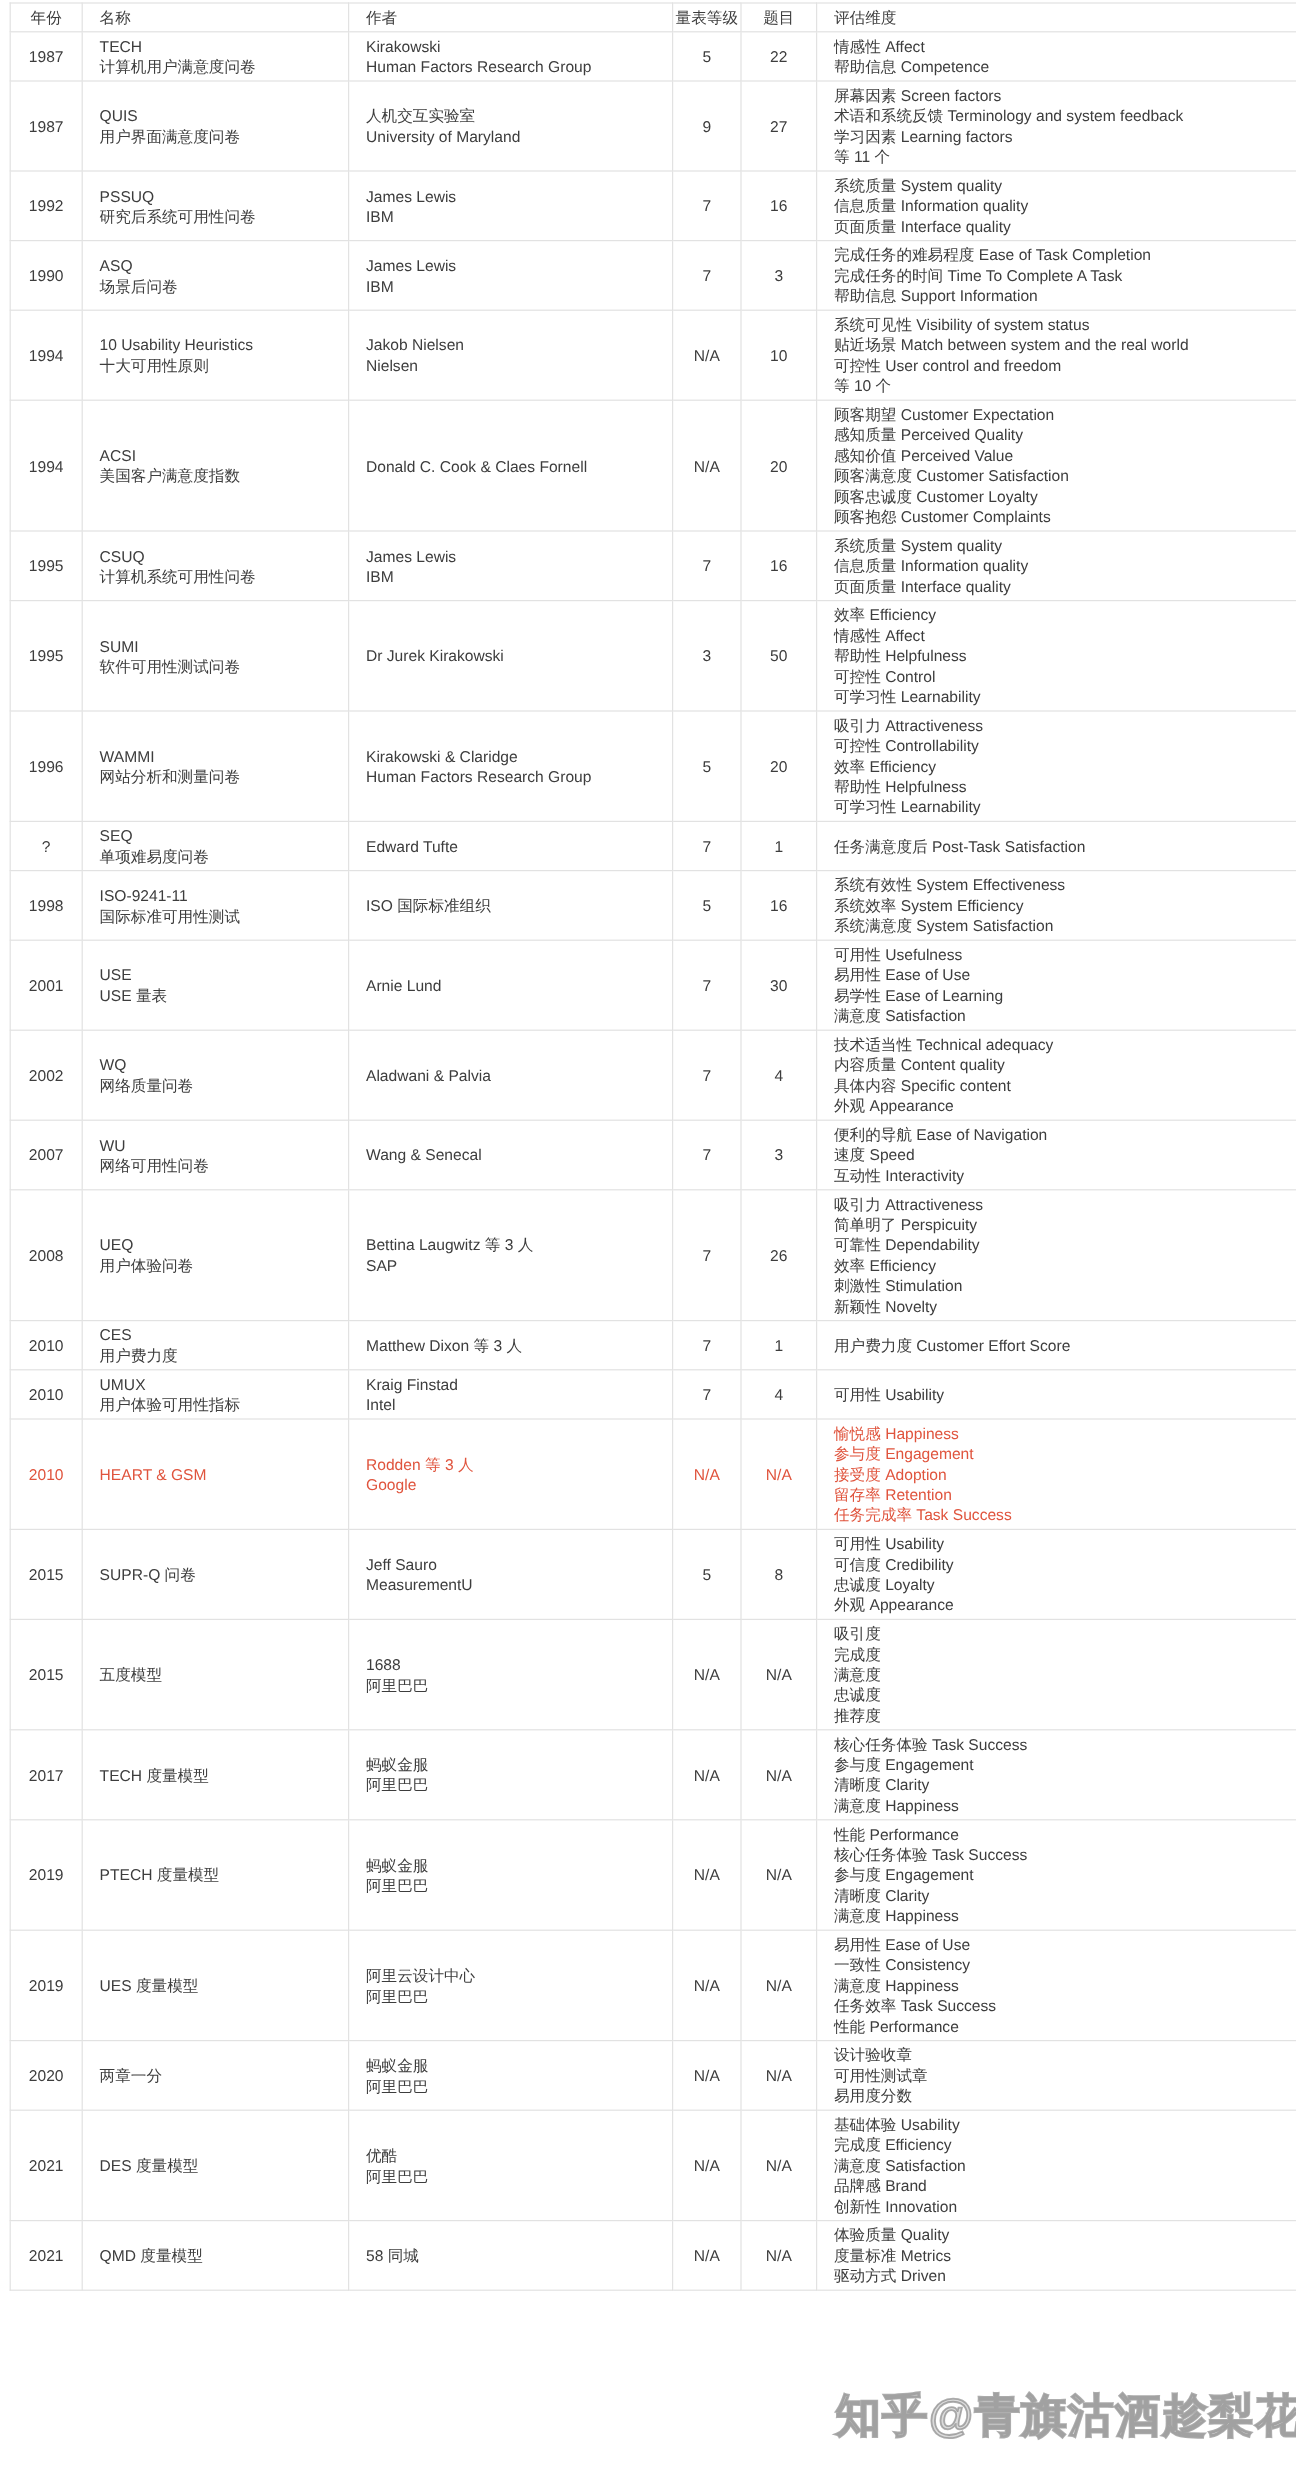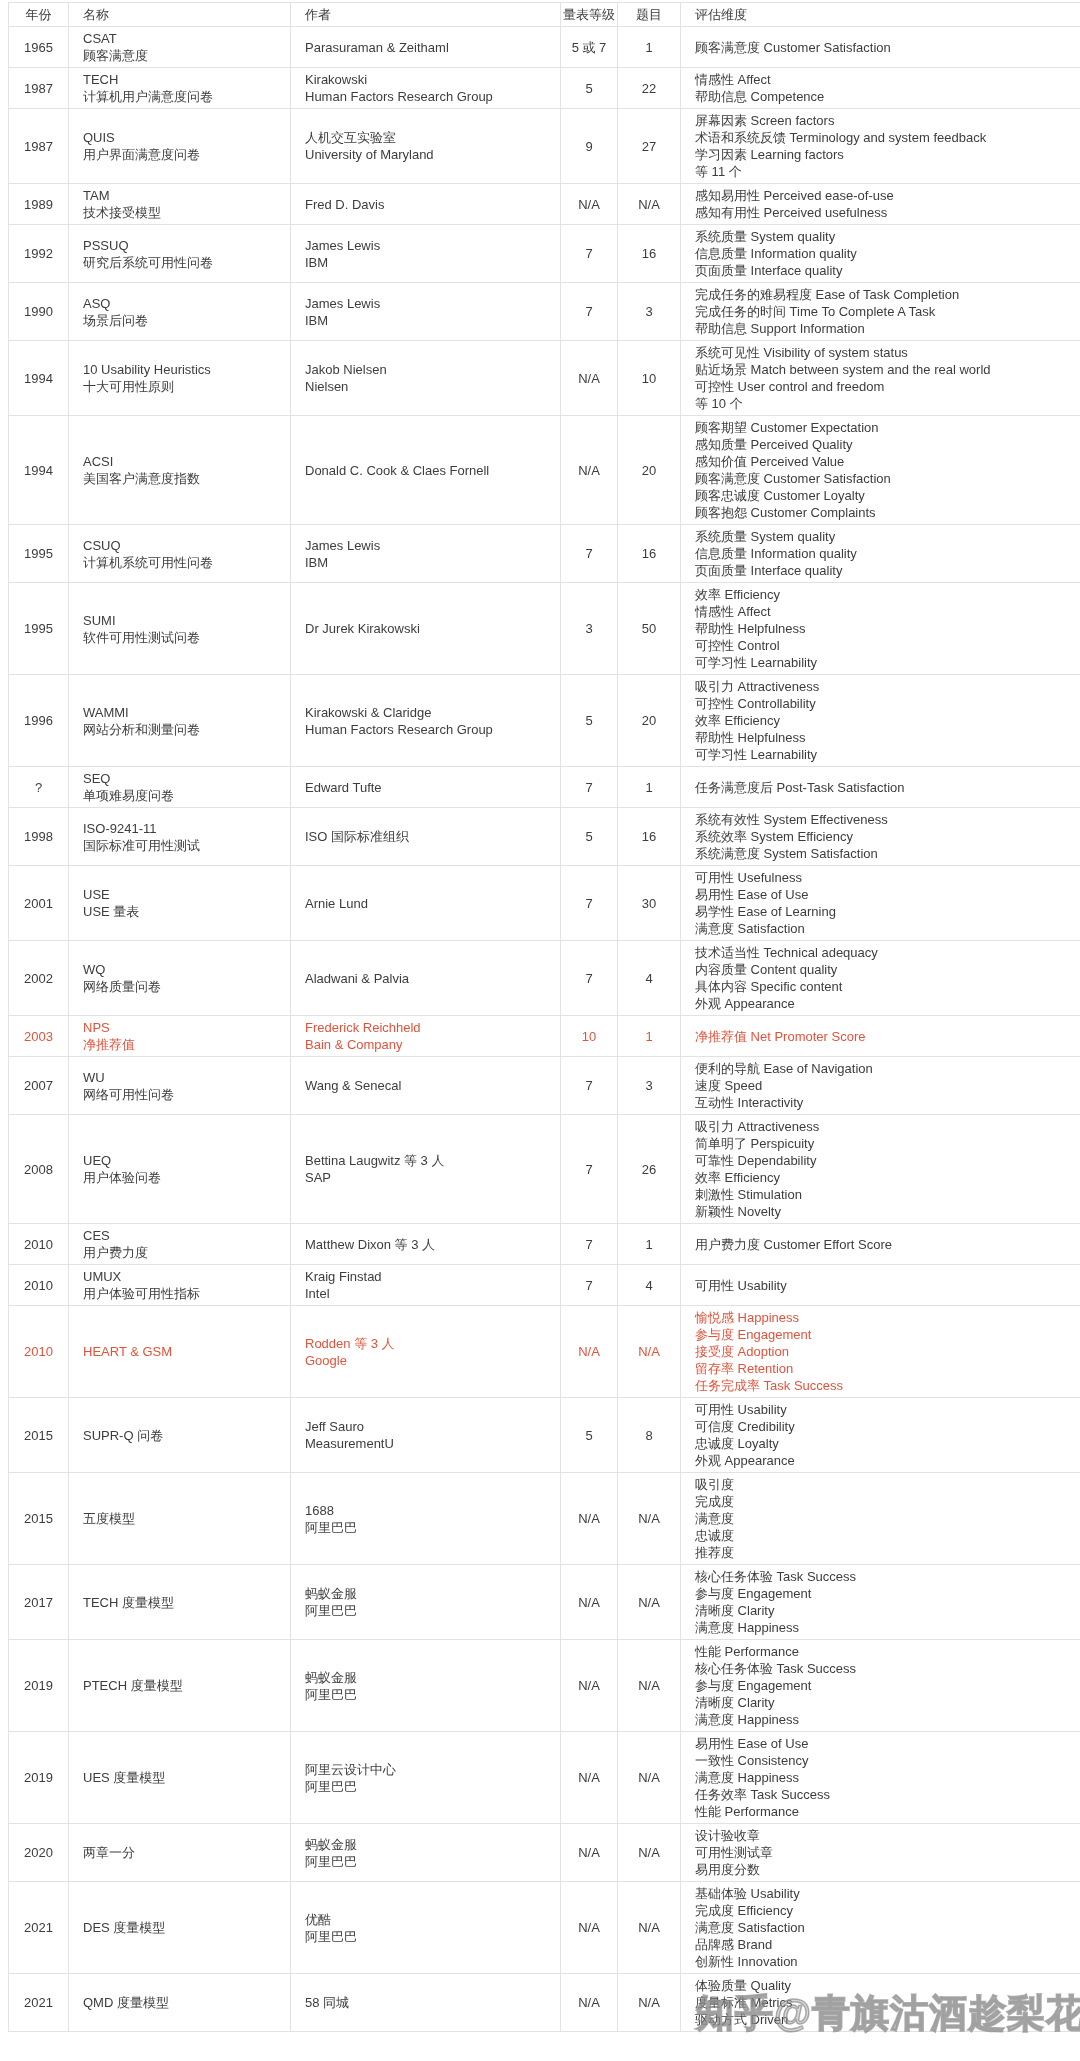--- a/index.html
+++ b/index.html
@@ -64,41 +64,20 @@
         <th class="c-name">名称</th>
         <th class="c-author">作者</th>
         <th class="c-scale">量表等级</th>
         <th class="c-items">题目</th>
         <th class="c-dims">评估维度</th>
       </tr>
     </thead>
     <tbody>
         <tr>
           <td class="c-year">
-            <div>1965</div>
-          </td>
-          <td class="c-name">
-            <div>CSAT</div>
-            <div>顾客满意度</div>
-          </td>
-          <td class="c-author">
-            <div>Parasuraman &amp; Zeithaml</div>
-          </td>
-          <td class="c-scale">
-            <div>5 或 7</div>
-          </td>
-          <td class="c-items">
-            <div>1</div>
-          </td>
-          <td class="c-dims">
-            <div>顾客满意度 Customer Satisfaction</div>
-          </td>
-        </tr>
-        <tr>
-          <td class="c-year">
             <div>1987</div>
           </td>
           <td class="c-name">
             <div>TECH</div>
             <div>计算机用户满意度问卷</div>
           </td>
           <td class="c-author">
             <div>Kirakowski</div>
             <div>Human Factors Research Group</div>
           </td>
@@ -129,42 +108,20 @@
             <div>9</div>
           </td>
           <td class="c-items">
             <div>27</div>
           </td>
           <td class="c-dims">
             <div>屏幕因素 Screen factors</div>
             <div>术语和系统反馈 Terminology and system feedback</div>
             <div>学习因素 Learning factors</div>
             <div>等 11 个</div>
-          </td>
-        </tr>
-        <tr>
-          <td class="c-year">
-            <div>1989</div>
-          </td>
-          <td class="c-name">
-            <div>TAM</div>
-            <div>技术接受模型</div>
-          </td>
-          <td class="c-author">
-            <div>Fred D. Davis</div>
-          </td>
-          <td class="c-scale">
-            <div>N/A</div>
-          </td>
-          <td class="c-items">
-            <div>N/A</div>
-          </td>
-          <td class="c-dims">
-            <div>感知易用性 Perceived ease-of-use</div>
-            <div>感知有用性 Perceived usefulness</div>
           </td>
         </tr>
         <tr>
           <td class="c-year">
             <div>1992</div>
           </td>
           <td class="c-name">
             <div>PSSUQ</div>
             <div>研究后系统可用性问卷</div>
           </td>
@@ -417,42 +374,20 @@
             <div>7</div>
           </td>
           <td class="c-items">
             <div>4</div>
           </td>
           <td class="c-dims">
             <div>技术适当性 Technical adequacy</div>
             <div>内容质量 Content quality</div>
             <div>具体内容 Specific content</div>
             <div>外观 Appearance</div>
-          </td>
-        </tr>
-        <tr class="hl">
-          <td class="c-year">
-            <div>2003</div>
-          </td>
-          <td class="c-name">
-            <div>NPS</div>
-            <div>净推荐值</div>
-          </td>
-          <td class="c-author">
-            <div>Frederick Reichheld</div>
-            <div>Bain &amp; Company</div>
-          </td>
-          <td class="c-scale">
-            <div>10</div>
-          </td>
-          <td class="c-items">
-            <div>1</div>
-          </td>
-          <td class="c-dims">
-            <div>净推荐值 Net Promoter Score</div>
           </td>
         </tr>
         <tr>
           <td class="c-year">
             <div>2007</div>
           </td>
           <td class="c-name">
             <div>WU</div>
             <div>网络可用性问卷</div>
           </td>

